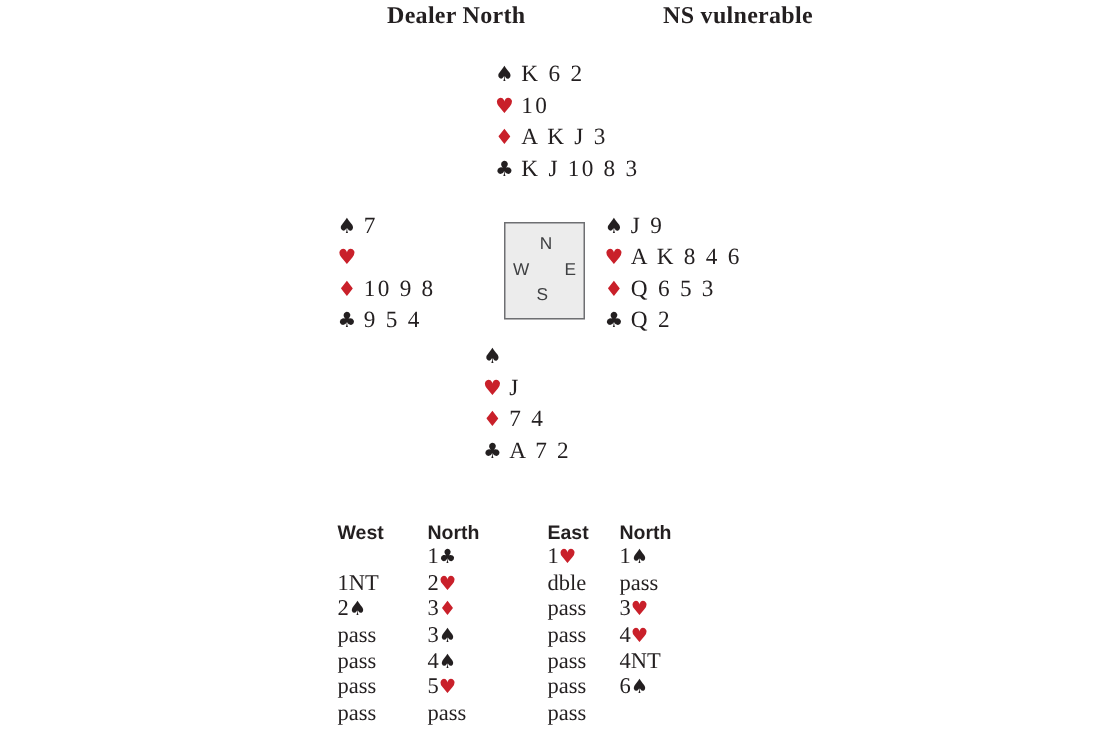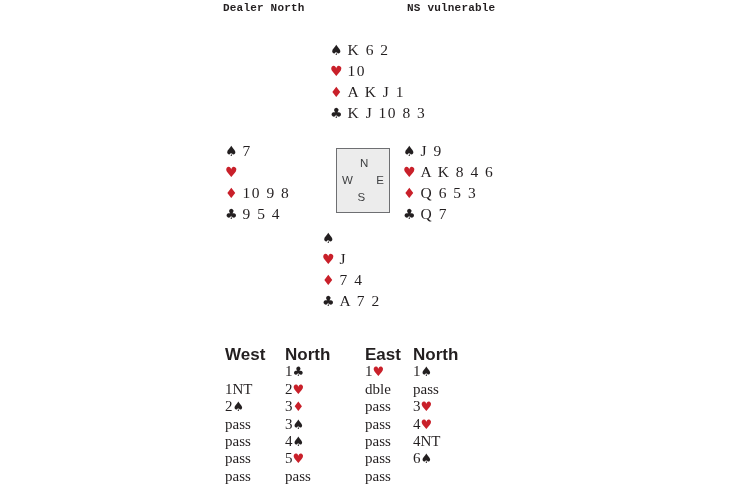--- a/index.html
+++ b/index.html
@@ -8,23 +8,24 @@
     background:#ffffff;
     color:var(--ink, #231f20);
     font-family:"Liberation Serif", serif;
     position:relative;
     overflow:hidden;
   }
   .page { position:absolute; inset:0; background:#ffffff; }
 
   .hdr {
     position:absolute; top:2px;
-    font-family:Liberation Mono, monospace;
-    font-weight:bold; font-size:11px; letter-spacing:0.2px;
+    font-family:Liberation Serif, serif;
+    font-weight:bold; font-size:16px; letter-spacing:0.2px;
     color:var(--ink, #231f20);
+    margin-left:35px;
   }
   .hdr.dealer { left:223px; }
   .hdr.vuln   { left:407px; }
 
   .hand { position:absolute; font-size:15.5px; }
   .hand .line { height:21px; display:flex; align-items:center; white-space:nowrap; }
   .suit {
     font-family:"DejaVu Sans", sans-serif;
     font-size:14px; line-height:1; margin-right:5px;
     color:var(--ink, #231f20);
@@ -52,21 +53,21 @@
 
   .auction { position:absolute; left:225px; top:346px; }
   .arow { display:flex; height:17.4px; align-items:center; white-space:nowrap; }
   .arow .cell { font-size:15px; line-height:17.4px; }
   .arow .cell.c0 { width:60px; }
   .arow .cell.c1 { width:80px; }
   .arow .cell.c2 { width:48px; }
   .arow .cell.c3 { width:72px; }
   .arow.head .cell {
     font-family:"Liberation Sans", sans-serif;
-    font-weight:bold; font-size:17px;
+    font-weight:bold; font-size:13px;
   }
   .bsuit { font-family:"DejaVu Sans", sans-serif; font-size:13px; line-height:1; }
 </style>
 </head>
 <body>
 
 <div class="page">
 
   <div class="hdr dealer">Dealer North</div>
   <div class="hdr vuln">NS vulnerable</div>
@@ -75,21 +76,21 @@
       <div class="line">
         <span class="suit">♠</span>
         <span class="cards">K 6 2</span>
       </div>
       <div class="line">
         <span class="suit red">♥</span>
         <span class="cards">10</span>
       </div>
       <div class="line">
         <span class="suit red">♦</span>
-        <span class="cards">A K J 1</span>
+        <span class="cards">A K J 3</span>
       </div>
       <div class="line">
         <span class="suit">♣</span>
         <span class="cards">K J 10 8 3</span>
       </div>
     </div>
   <div class="hand west">
       <div class="line">
         <span class="suit">♠</span>
         <span class="cards">7</span>
@@ -122,21 +123,21 @@
       <div class="line">
         <span class="suit red">♥</span>
         <span class="cards">A K 8 4 6</span>
       </div>
       <div class="line">
         <span class="suit red">♦</span>
         <span class="cards">Q 6 5 3</span>
       </div>
       <div class="line">
         <span class="suit">♣</span>
-        <span class="cards">Q 7</span>
+        <span class="cards">Q 2</span>
       </div>
     </div>
   <div class="hand south">
       <div class="line">
         <span class="suit">♠</span>
       </div>
       <div class="line">
         <span class="suit red">♥</span>
         <span class="cards">J</span>
       </div>

